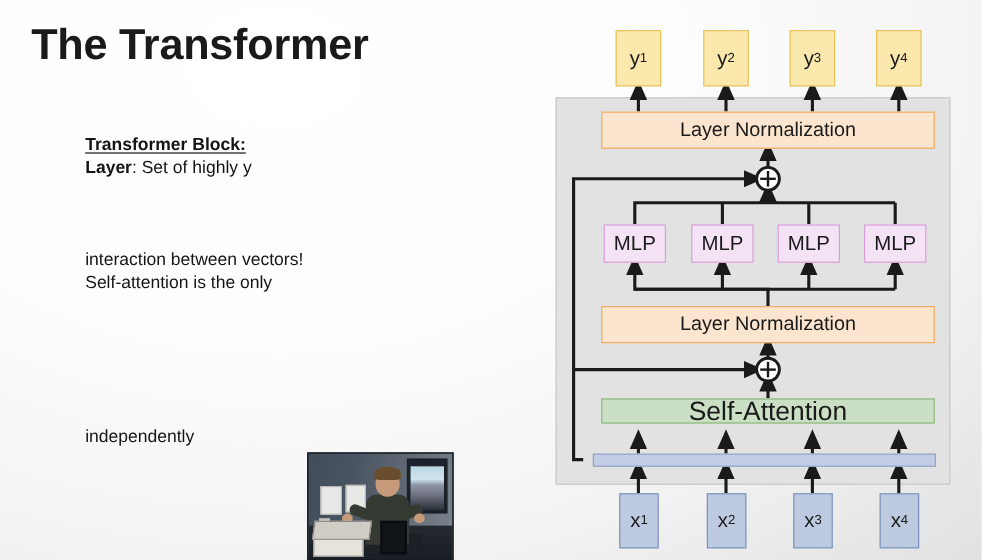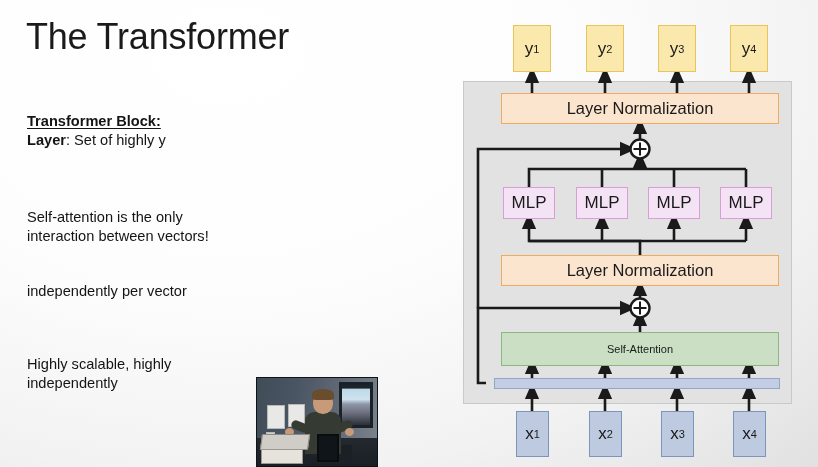--- a/index.html
+++ b/index.html
@@ -11,30 +11,30 @@
   }
   #slide{
     position:absolute;left:0;top:0;width:818px;height:467px;
     background:
       radial-gradient(ellipse 900px 620px at 28% 12%, #ffffff 0%, #fdfdfd 38%, #f2f2f2 68%, #dcdcdc 100%);
   }
   
   #title{
     position:absolute;left:26px;top:16px;
     font-size:36px;letter-spacing:-0.2px;color:#1a1a1a;
-    font-weight:400;white-space:nowrap;
+    font-weight:700;white-space:nowrap;
   }
   .txtblock{position:absolute;left:27px;color:#141414;font-size:14.6px;line-height:19px;}
   .b{font-weight:bold;}
   .u{font-weight:bold;text-decoration:underline;text-underline-offset:2px;}
   #tb-head{top:112px;}
   #tb-1{top:208px;}
   #tb-2{top:282px;}
   #tb-3{top:355px;}
-  .txtblock div{white-space:nowrap;}
+  .txtblock div{white-space:nowrap;margin-left:44px;}
 
   
   #webcam{
     position:absolute;left:256px;top:377px;width:122px;height:90px;
     background:#2b3440;overflow:hidden;border:1px solid #0f1318;box-sizing:border-box;
   }
   #wc-wall{position:absolute;left:0;top:0;width:100%;height:100%;
     background:linear-gradient(100deg,#414c59 0%,#4a5563 30%,#5b6470 55%,#6d7580 80%,#7c848d 100%);}
   #wc-window{position:absolute;right:4px;top:4px;width:34px;height:46px;
     background:linear-gradient(180deg,#1c232c 0%,#1c232c 8%,#bcd8e6 10%,#cfe3ee 36%,#8e95a6 48%,#6d6f7e 70%,#2a2f38 100%);
@@ -69,48 +69,46 @@
   .box{position:absolute;box-sizing:border-box;display:flex;align-items:center;justify-content:center;}
   .vec-y{background:#fbe8ac;border:1.5px solid #e8c45c;width:38px;height:47px;font-size:17px;color:#1a1a1a;}
   .vec-x{background:#bdcae0;border:1.5px solid #7d95bd;width:33px;height:46px;font-size:17px;color:#1a1a1a;}
   .vec-y sub,.vec-x sub{font-size:11px;}
   #panel{position:absolute;left:463px;top:81px;width:327px;height:321px;
     background:#e2e2e2;border:1px solid #c9c9c9;}
   .ln{background:#fbe5cf;border:1.5px solid #f0ab5f;height:31px;font-size:16.5px;color:#1a1a1a;}
   #ln-top{left:501px;top:93px;width:278px;}
   #ln-mid{left:501px;top:255px;width:278px;}
   .mlp{background:#f4e2f5;border:1.5px solid #d79fd8;width:52px;height:32px;font-size:17px;color:#1a1a1a;}
-  #selfatt{left:501px;top:332px;width:278px;height:34px;background:#cadfc4;border:1.5px solid #8cb87f;
-    font-size:11px;color:#1a1a1a;}
+  #selfatt{left:501px;top:332px;width:278px;height:21px;background:#cadfc4;border:1.5px solid #8cb87f;
+    font-size:22px;color:#1a1a1a;}
   #bluebar{left:494px;top:378px;width:286px;height:11px;background:#c3cde4;border:1px solid #93a6c8;}
   svg#wires{position:absolute;left:0;top:0;width:818px;height:467px;overflow:visible;}
 </style>
 </head>
 <body>
 
 <div id="slide">
 
   <div id="title">The Transformer</div>
 
   <div class="txtblock" id="tb-head">
     <div><span class="u">Transformer Block:</span><span></span></div>
     <div><span class="b">Layer</span><span>: Set of highly y</span></div>
   </div>
 
   <div class="txtblock" id="tb-1">
+    <div>interaction between vectors!</div>
     <div>Self-attention is the only</div>
-    <div>interaction between vectors!</div>
   </div>
 
   <div class="txtblock" id="tb-2">
-    <div>independently per vector</div>
   </div>
 
   <div class="txtblock" id="tb-3">
-    <div>Highly scalable, highly</div>
     <div>independently</div>
   </div>
 
   <div id="webcam">
     <div id="wc-wall"></div>
     <div id="wc-window"></div>
     <div class="wc-paper" id="wc-p1"></div>
     <div class="wc-paper" id="wc-p2"></div>
     <div class="wc-paper" id="wc-p3"></div>
     <div class="wc-paper" id="wc-p4"></div>

